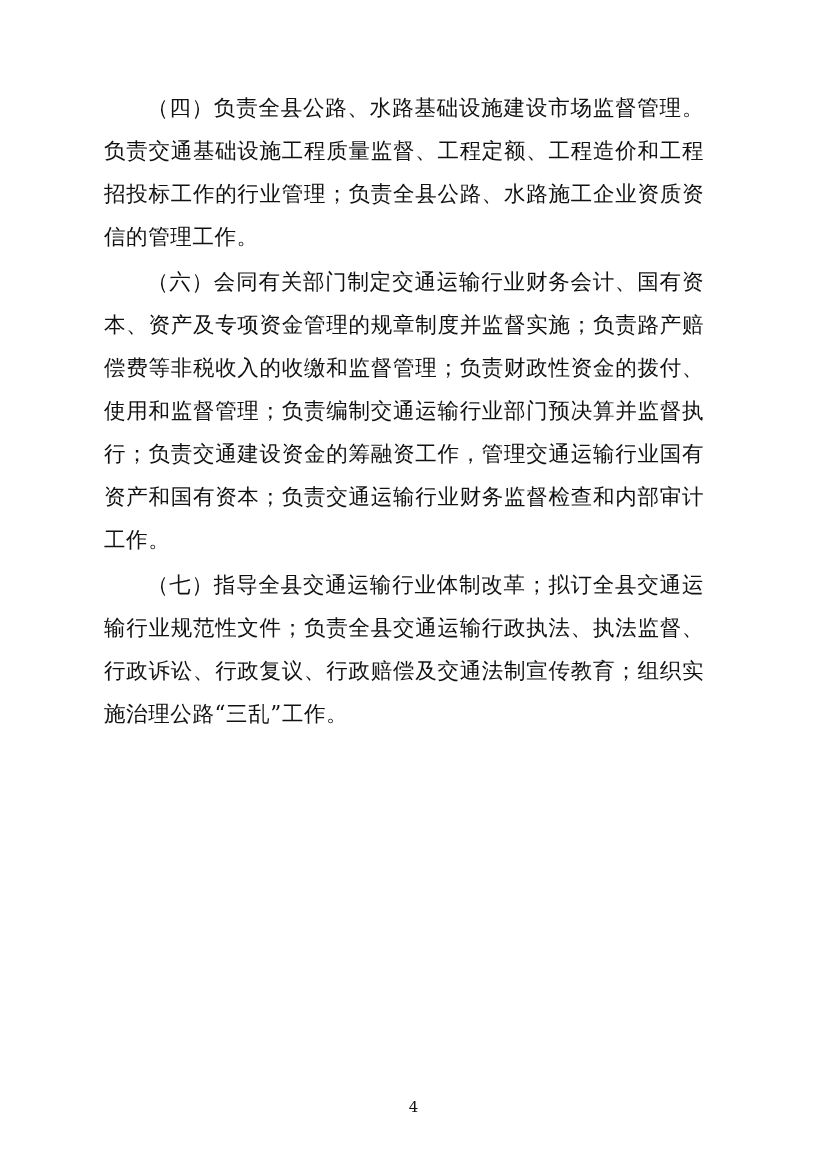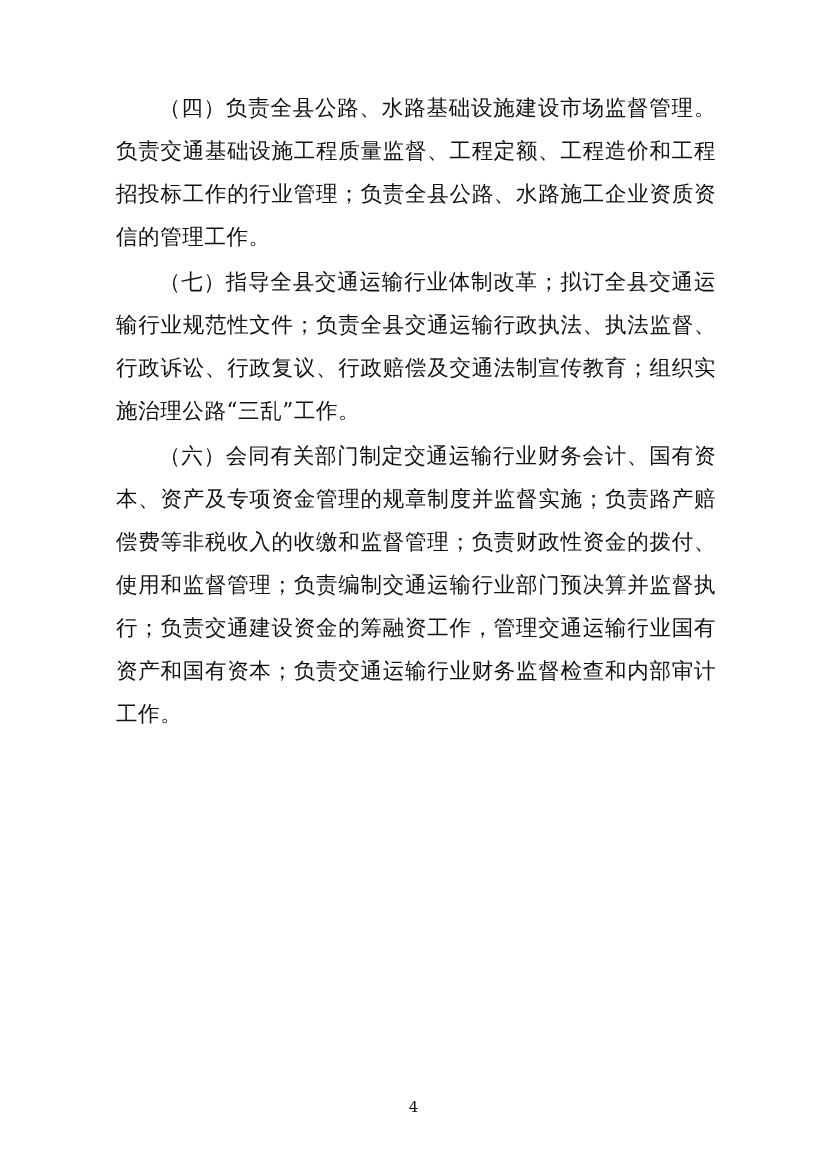--- a/index.html
+++ b/index.html
@@ -14,21 +14,21 @@
     width: 827px;
     height: 1169px;
     background: #ffffff;
     position: relative;
     margin: 0 auto;
     box-sizing: border-box;
     overflow: hidden;
   }
   .content {
     position: absolute;
-    left: 116px;
+    left: 104px;
     top: 86px;
     width: 600px;
   }
   .para {
     font-size: 21.5px;
     line-height: 43px;
     letter-spacing: 0.6px;
     color: #111111;
     text-align: justify;
     text-justify: inter-ideograph;
@@ -50,17 +50,17 @@
     color: #111111;
     font-family: "DejaVu Serif", serif;
   }
 </style>
 </head>
 <body>
 
 <div class="page">
   <div class="content">
     <p class="para">（四）负责全县公路、水路基础设施建设市场监督管理。负责交通基础设施工程质量监督、工程定额、工程造价和工程招投标工作的行业管理；负责全县公路、水路施工企业资质资信的管理工作。</p>
+    <p class="para">（六）会同有关部门制定交通运输行业财务会计、国有资本、资产及专项资金管理的规章制度并监督实施；负责路产赔偿费等非税收入的收缴和监督管理；负责财政性资金的拨付、使用和监督管理；负责编制交通运输行业部门预决算并监督执行；负责交通建设资金的筹融资工作，管理交通运输行业国有资产和国有资本；负责交通运输行业财务监督检查和内部审计工作。</p>
     <p class="para">（七）指导全县交通运输行业体制改革；拟订全县交通运输行业规范性文件；负责全县交通运输行政执法、执法监督、行政诉讼、行政复议、行政赔偿及交通法制宣传教育；组织实施治理公路“三乱”工作。</p>
-    <p class="para">（六）会同有关部门制定交通运输行业财务会计、国有资本、资产及专项资金管理的规章制度并监督实施；负责路产赔偿费等非税收入的收缴和监督管理；负责财政性资金的拨付、使用和监督管理；负责编制交通运输行业部门预决算并监督执行；负责交通建设资金的筹融资工作，管理交通运输行业国有资产和国有资本；负责交通运输行业财务监督检查和内部审计工作。</p>
   </div>
   <div class="page-number">4</div>
 </div>
 
 </body></html>

